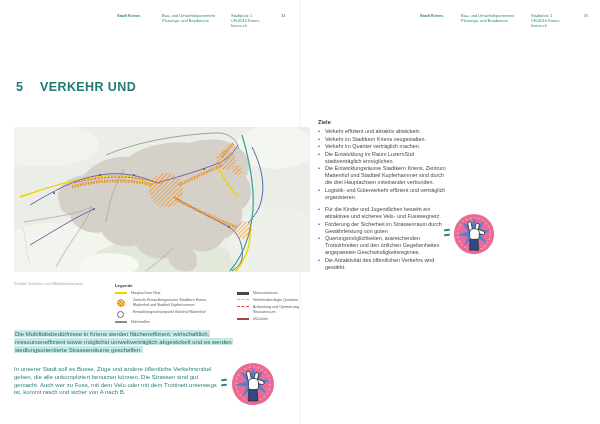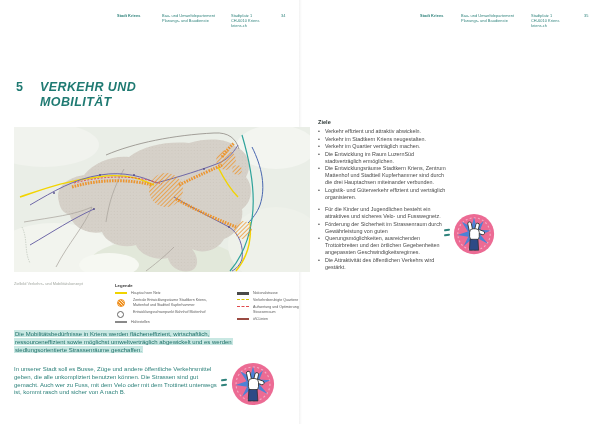--- a/index.html
+++ b/index.html
@@ -12,21 +12,21 @@
   .seam{position:absolute;left:299px;top:0;width:3px;height:100%;
     background:linear-gradient(90deg,rgba(0,0,0,0.05),rgba(0,0,0,0));}
 
   
   .hdr span{position:absolute;font-size:3.9px;line-height:4.9px;color:#2f837c;letter-spacing:.05px;white-space:pre-line;}
   .hdr .brand{font-weight:bold;}
 
   
   .chapter-number{position:absolute;left:16px;top:80px;font-size:12.5px;font-weight:600;color:#1f7a72;}
   .chapter-title{position:absolute;left:40px;top:80px;font-size:12.5px;line-height:15px;font-weight:600;
-    color:#1f7a72;letter-spacing:.4px;font-style:italic;}
+    color:#1f7a72;letter-spacing:.4px;}
 
   .map-wrap{position:absolute;left:14px;top:127px;width:296px;height:145px;}
   .map-wrap svg{display:block;}
 
   .map-caption{position:absolute;left:14px;top:281px;font-size:3.9px;color:#a3a8a1;}
 
   .legend{position:absolute;left:115px;top:283px;width:195px;}
   .legend-title{font-size:4.3px;font-weight:bold;color:#3a3a3a;margin-bottom:3px;}
   .legend-cols{display:flex;gap:14px;}
   .legend-col{display:flex;flex-direction:column;gap:2.5px;}
@@ -107,21 +107,20 @@
   <span style="left:461px;top:19px;">Planungs- und Baudienste</span>
   <span style="left:531px;top:14px;">Stadtplatz 1</span>
   <span style="left:531px;top:19px;">CH-6010 Kriens</span>
   <span style="left:531px;top:24px;">kriens.ch</span>
   <span style="left:584px;top:14px;">35</span>
 </div>
 
 <div class="chapter-number">5</div>
 <div class="chapter-title">
   <div>VERKEHR UND</div>
-  <div>MOBILITÄT</div>
 </div>
 
 <div class="map-wrap">
   <svg width="296" height="145" viewBox="0 0 296 145">
     <defs>
       <pattern id="hatch" patternUnits="userSpaceOnUse" width="3" height="3" patternTransform="rotate(45)">
         <line x1="0" y1="0" x2="0" y2="3" stroke="#ef8f1f" stroke-width="1.4"></line>
       </pattern>
       <pattern id="speckle" patternUnits="userSpaceOnUse" width="3.2" height="3.2">
         <circle cx="1" cy="1" r="0.45" fill="#b9b1a5"></circle>

